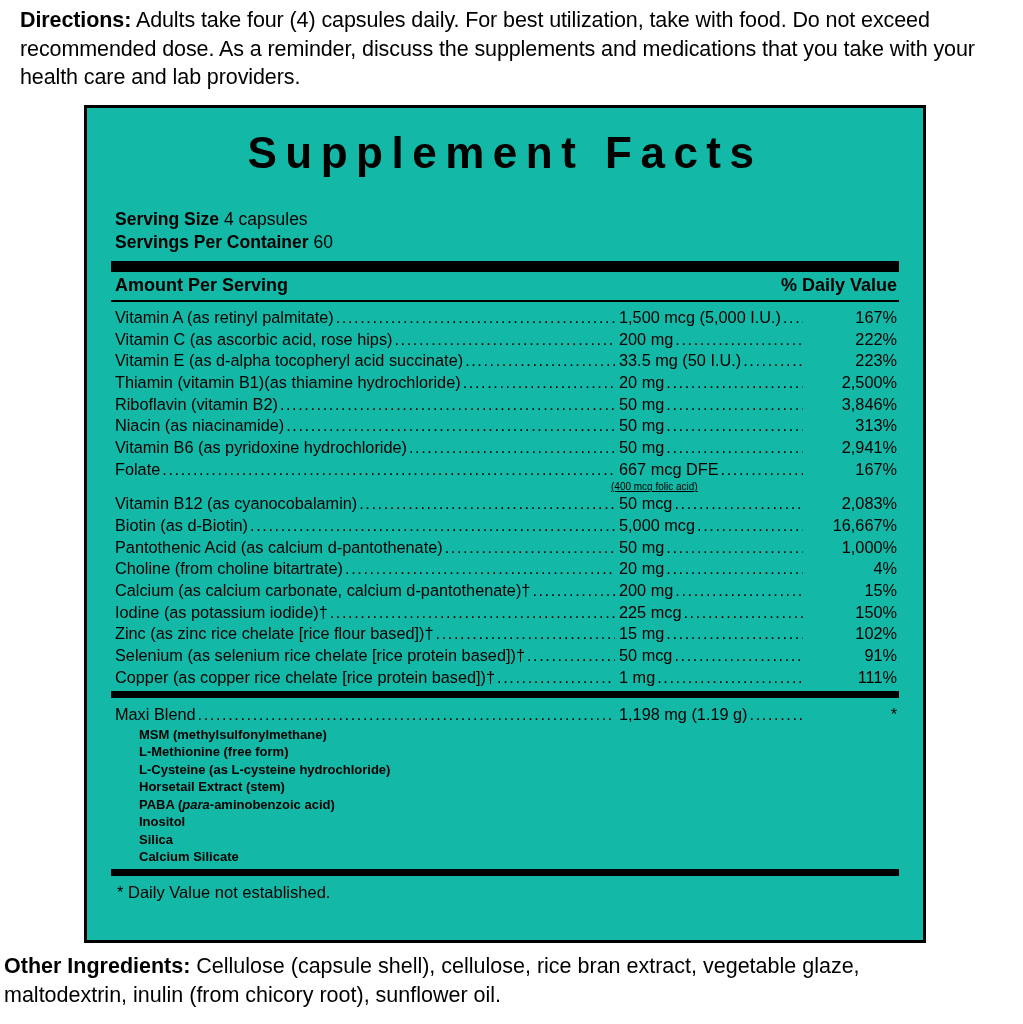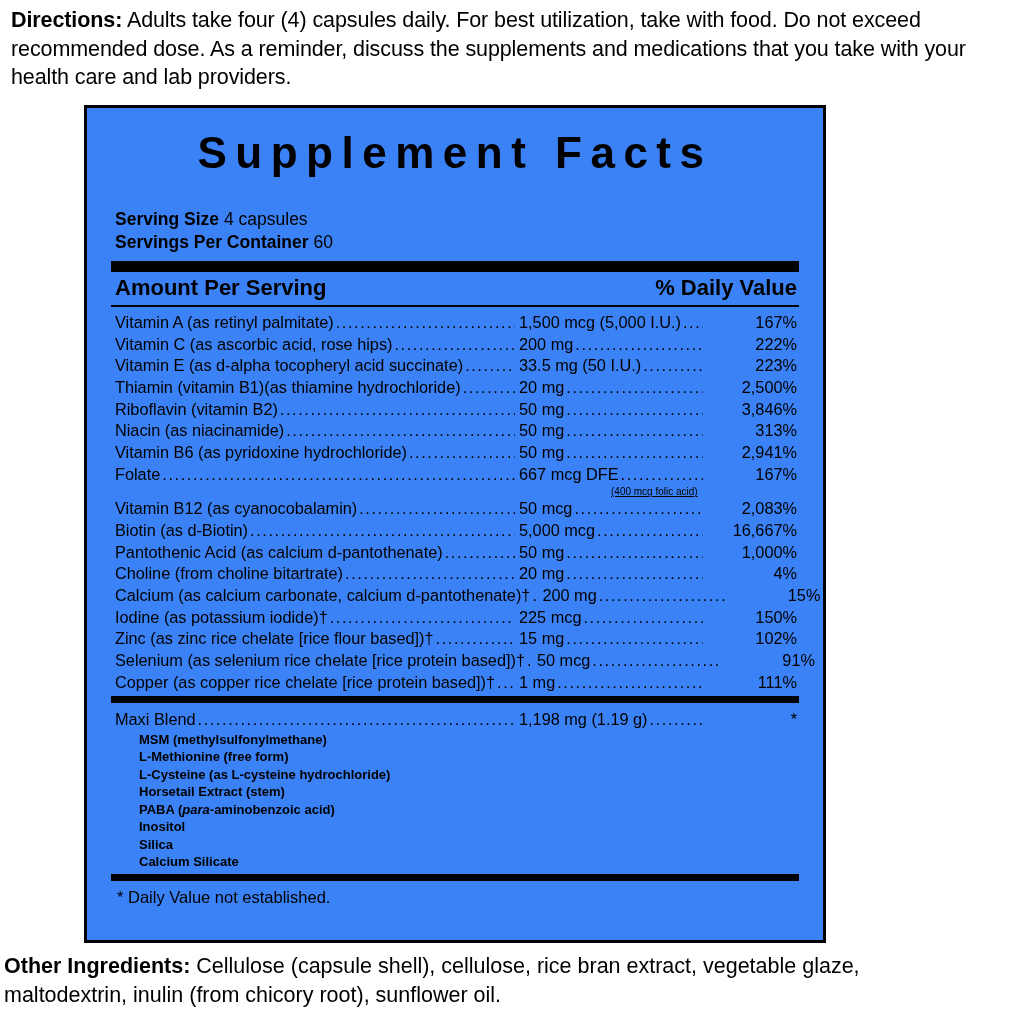--- a/index.html
+++ b/index.html
@@ -16,34 +16,34 @@
     position: relative;
     width: 1023px;
     height: 1024px;
     padding: 0;
   }
 
   
   .directions {
     font-size: 21.5px;
     line-height: 1.33;
-    padding: 6px 4px 0 11px;
+    padding: 6px 4px 0 20px;
     letter-spacing: -0.1px;
   }
   .directions b { font-weight: bold; }
 
   
   .panel {
     position: absolute;
     left: 84px;
     top: 105px;
-    width: 742px;
+    width: 842px;
     height: 838px;
     border: 3px solid #000;
-    background: #3b82f6;
+    background: #14b8a6;
   }
   .panel-inner {
     padding: 14px 24px 10px 24px;
     height: 100%;
   }
 
   .sf-title {
     font-size: 44px;
     font-weight: bold;
     letter-spacing: 8.5px;
@@ -72,21 +72,21 @@
   }
   .rule-thin {
     height: 2px;
     background: #000;
   }
 
   .amount-row {
     display: flex;
     justify-content: space-between;
     align-items: baseline;
-    font-size: 22px;
+    font-size: 18px;
     font-weight: bold;
     padding: 3px 2px 4px 4px;
   }
 
   
   .nutrients {
     padding: 5px 2px 3px 4px;
   }
   .nrow {
     display: flex;

